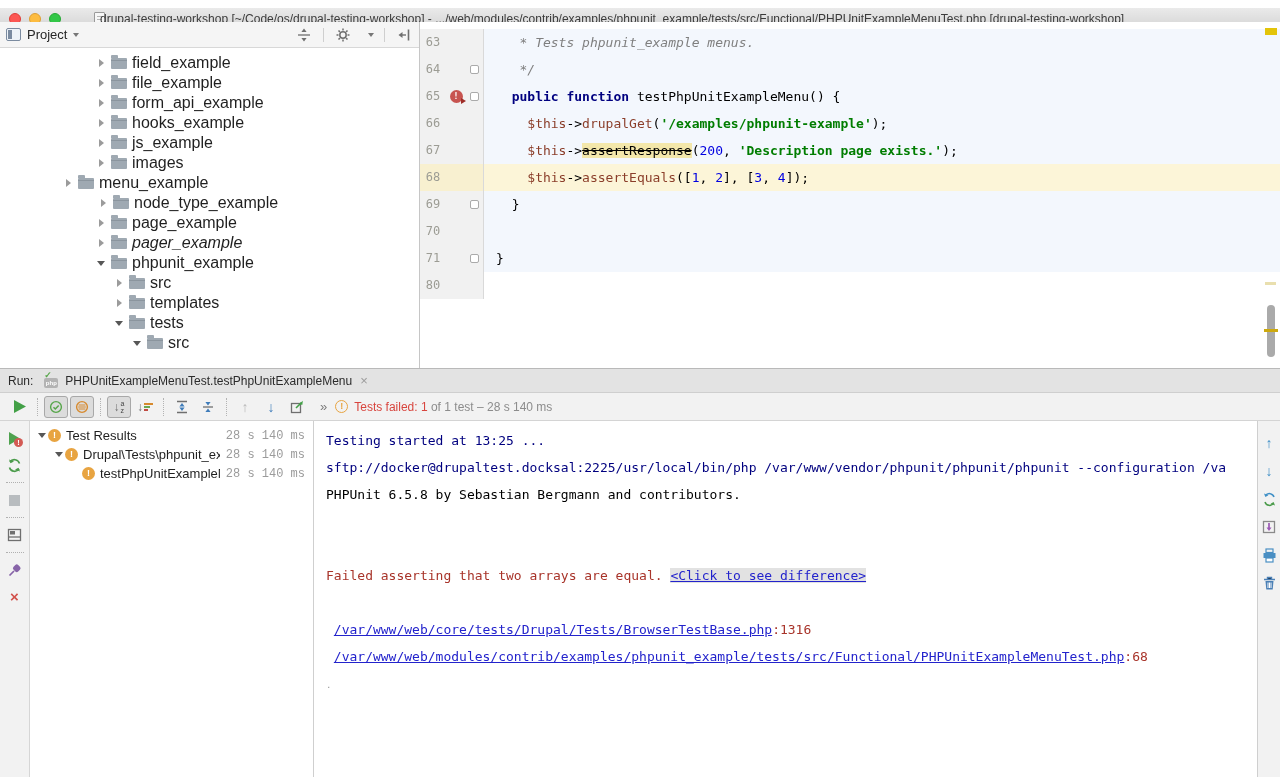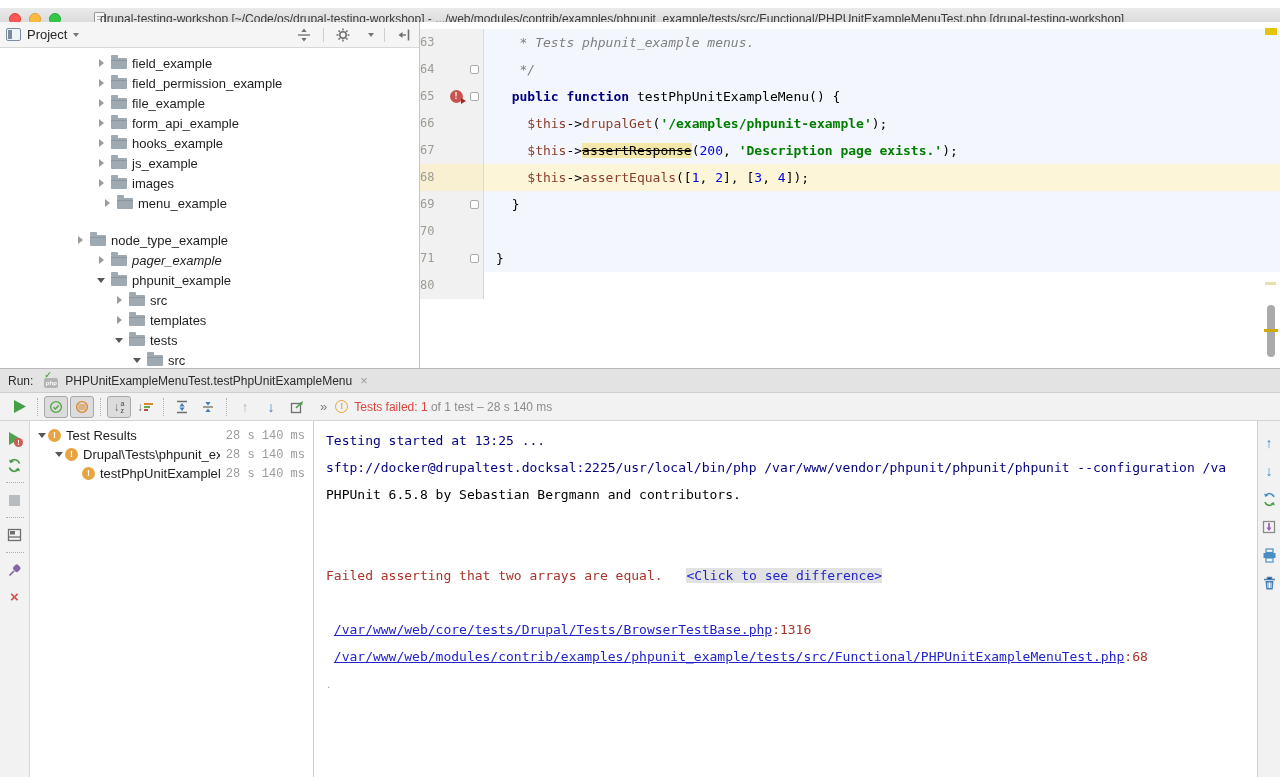--- a/index.html
+++ b/index.html
@@ -45,31 +45,31 @@
   .chev.right::after { content:""; width:0; height:0; border-top:4px solid transparent;
     border-bottom:4px solid transparent; border-left:5px solid #9b9b9b; }
   .chev.down::after { content:""; width:0; height:0; border-left:4px solid transparent;
     border-right:4px solid transparent; border-top:5px solid #575757; }
   .folder { width:16px; height:11px; background:#9fa9b2; border-radius:1px;
     position:relative; margin:0 5px 0 4px; flex:none; }
   .folder::before { content:""; position:absolute; left:0; top:-3px; width:7px; height:3px;
     background:#9fa9b2; border-radius:1px 1px 0 0; }
   .folder::after { content:""; position:absolute; left:0; right:0; top:2px; height:1px;
     background:#8b959e; }
-  .tlabel { font-size:13px; color:#1f1f1f; }
+  .tlabel { font-size:16px; color:#1f1f1f; }
 
   
   .editor { position:absolute; left:420px; top:22px; width:860px; height:346px;
     background:#fff; overflow:hidden; }
   .elines { padding-top:7px; }
   .eline { display:flex; height:27px; line-height:27px; }
   .gutter { width:64px; flex:none; background:#f1f1f1; border-right:1px solid #d9d9d9;
     display:flex; align-items:center; font-family:"DejaVu Sans Mono", monospace; }
   .eline.current .gutter { background:#f8f0d0; }
-  .lnum { width:26px; text-align:left; font-size:12px; color:#9c9c94; flex:none; }
+  .lnum { width:26px; text-align:center; font-size:12px; color:#9c9c94; flex:none; }
   .gslot { width:20px; flex:none; display:flex; justify-content:center; align-items:center; }
   .fslot { width:16px; flex:none; display:flex; justify-content:center; align-items:center; }
   .runfail { width:13px; height:13px; border-radius:50%; background:#c75450; color:#fff;
     font-size:9px; font-weight:bold; text-align:center; line-height:13px; position:relative; }
   .runfail::after { content:""; position:absolute; right:-3px; bottom:-1px; width:0; height:0;
     border-top:3px solid transparent; border-bottom:3px solid transparent;
     border-left:5px solid #9e2d28; }
   .foldbox { width:9px; height:9px; border:1px solid #aaa; background:#fff; border-radius:2px; }
   .ecode { flex:1; white-space:pre; overflow:hidden; font-family:"DejaVu Sans Mono", monospace;
     font-size:13px; padding-left:12px; background:#fff; }
@@ -143,21 +143,21 @@
   .ttlabel { font-size:13px; color:#1f1f1f; flex:1; overflow:hidden; }
   .ttdur { font-size:12px; color:#9b9b9b; flex:none; margin-left:6px;font-family:Liberation Mono, monospace; }
 
   .console { flex:1; background:#fff; padding:6px 0 0 12px; overflow:hidden;
     font-family:"DejaVu Sans Mono", monospace; font-size:13px; }
   .cline { height:27px; line-height:27px; white-space:pre; overflow:hidden; }
   .k-sys { color:#00007f; }
   .k-plain { color:#000; }
   .k-err { color:#a8342a; }
   .k-link { color:#2323cc; text-decoration:underline; }
-  .k-linkbox { color:#2323cc; background:#e2e2e2;margin-left:16px; }
+  .k-linkbox { color:#2323cc; text-decoration:underline; background:#e2e2e2; }
   .k-dim { color:#9a9a9a; font-size:9px; }
 
   .rstrip { width:23px; flex:none; background:#f2f2f2; border-left:1px solid #cfcfcf;
     display:flex; flex-direction:column; align-items:center; padding-top:8px; }
   .rstrip .sicon { margin:4px 0; }
   .blue { color:#3f8fc6; }
 </style>
 </head>
 <body>
 
@@ -207,25 +207,20 @@
     </div>
     <div class="ptree">
         <div class="trow" style="padding-left: 95px;">
           <span class="chev right"></span>
           <span class="folder"></span>
           <span class="tlabel">field_example</span>
         </div>
         <div class="trow" style="padding-left: 95px;">
           <span class="chev right"></span>
           <span class="folder"></span>
-          <span class="tlabel">field_permission_example</span>
-        </div>
-        <div class="trow" style="padding-left: 95px;">
-          <span class="chev right"></span>
-          <span class="folder"></span>
           <span class="tlabel">file_example</span>
         </div>
         <div class="trow" style="padding-left: 95px;">
           <span class="chev right"></span>
           <span class="folder"></span>
           <span class="tlabel">form_api_example</span>
         </div>
         <div class="trow" style="padding-left: 95px;">
           <span class="chev right"></span>
           <span class="folder"></span>
@@ -234,29 +229,34 @@
         <div class="trow" style="padding-left: 95px;">
           <span class="chev right"></span>
           <span class="folder"></span>
           <span class="tlabel">js_example</span>
         </div>
         <div class="trow" style="padding-left: 95px;">
           <span class="chev right"></span>
           <span class="folder"></span>
           <span class="tlabel">images</span>
         </div>
-        <div class="trow" style="padding-left: 101px;">
+        <div class="trow" style="padding-left: 62px;">
           <span class="chev right"></span>
           <span class="folder"></span>
           <span class="tlabel">menu_example</span>
         </div>
-        <div class="trow" style="padding-left: 74px; margin-top: 17px;">
+        <div class="trow" style="padding-left: 97px;">
           <span class="chev right"></span>
           <span class="folder"></span>
           <span class="tlabel">node_type_example</span>
+        </div>
+        <div class="trow" style="padding-left: 95px;">
+          <span class="chev right"></span>
+          <span class="folder"></span>
+          <span class="tlabel">page_example</span>
         </div>
         <div class="trow" style="padding-left: 95px; font-style: italic;">
           <span class="chev right"></span>
           <span class="folder"></span>
           <span class="tlabel">pager_example</span>
         </div>
         <div class="trow" style="padding-left: 95px;">
           <span class="chev down"></span>
           <span class="folder"></span>
           <span class="tlabel">phpunit_example</span>

